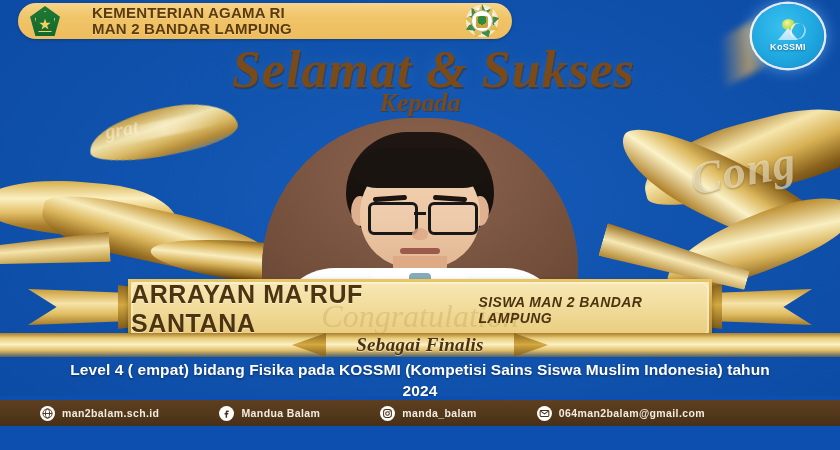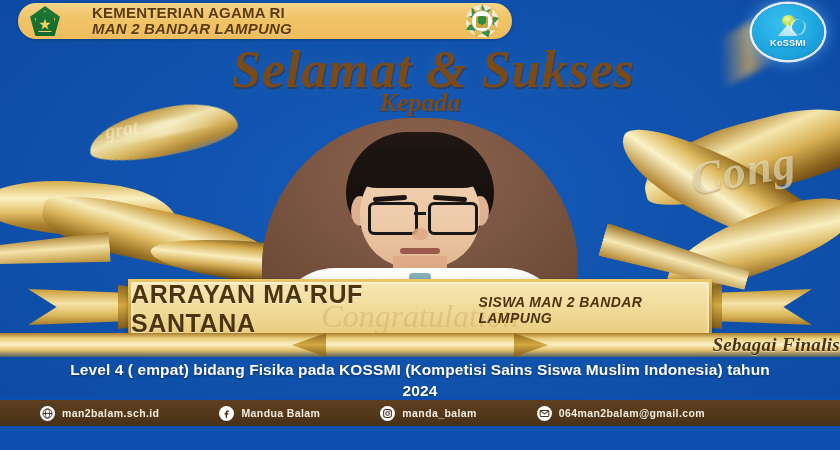--- a/index.html
+++ b/index.html
@@ -119,21 +119,21 @@
   .kemenag-logo .star{
     position:absolute;left:50%;top:42%;width:12px;height:12px;margin-left:-6px;
     background:#f3d35f;
     clip-path:polygon(50% 0,61% 35%,98% 35%,68% 57%,79% 91%,50% 70%,21% 91%,32% 57%,2% 35%,39% 35%);
   }
   .header-text{
     margin-left:32px;flex:1 1 auto;
     color:#5b3a0d;font-weight:700;font-size:15px;line-height:1.05;
     letter-spacing:.2px;text-shadow:0 1px 0 rgba(255,255,255,.25);
   }
-  .header-text .l2{display:block;font-style:italic;}
+  .header-text .l2{display:block;}
   .school-logo{
     width:32px;height:32px;margin-right:14px;flex:0 0 auto;position:relative;
     border-radius:50%;
     background:radial-gradient(circle,#ffffff 58%, #f3e6c4 60%, #ffffff 100%);
   }
   .school-logo .star10{
     position:absolute;inset:-1px;
     background:conic-gradient(#1c7a33 0 10%, #d9b33c 0 20%, #1c7a33 0 30%, #d9b33c 0 40%, #1c7a33 0 50%, #d9b33c 0 60%, #1c7a33 0 70%, #d9b33c 0 80%, #1c7a33 0 90%, #d9b33c 0 100%);
     clip-path:polygon(50% 0,60% 20%,81% 12%,80% 34%,100% 42%,85% 57%,97% 76%,75% 78%,69% 98%,50% 87%,31% 98%,25% 78%,3% 76%,15% 57%,0 42%,20% 34%,19% 12%,40% 20%);
     opacity:.85;
@@ -143,21 +143,21 @@
     background:#fff;border:1px solid #cdb577;
   }
   .school-logo .emblem{
     position:absolute;left:50%;top:52%;width:12px;height:12px;margin-left:-6px;margin-top:-6px;
     background:radial-gradient(circle at 50% 35%, #2e8b3e 0 45%, #caa33a 46% 100%);
     border-radius:2px;
   }
 
   
   .kossmi{
-    position:absolute;right:16px;top:4px;width:72px;height:56px;
+    position:absolute;right:16px;top:4px;width:72px;height:64px;
     border-radius:50%;
     background:radial-gradient(ellipse at 42% 35%, #39c0ef 0%, #1fa7e0 55%, #128dc8 100%);
     box-shadow:0 0 0 2.5px rgba(255,255,255,.85), 0 0 14px 4px rgba(120,200,255,.45);
     display:flex;flex-direction:column;align-items:center;justify-content:center;
   }
   .kossmi .fig{
     width:26px;height:22px;position:relative;margin-top:-1px;
   }
   .kossmi .fig .head{
     position:absolute;left:50%;top:0;width:13px;height:11px;margin-left:-6px;
@@ -316,21 +316,21 @@
     position:absolute;left:0;right:0;top:333px;height:24px;
     background:linear-gradient(180deg,#a97e2c 0%,#e8cc79 22%,#fbf0c5 48%,#e3c069 72%,#96702180 100%);
   }
   .fb-arrow-l,.fb-arrow-r{
     position:absolute;top:333px;width:34px;height:24px;
     background:linear-gradient(180deg,#8a6420,#d4a940 48%,#7d5a1b);
   }
   .fb-arrow-l{left:292px;clip-path:polygon(100% 0,100% 100%,0 50%);}
   .fb-arrow-r{right:292px;clip-path:polygon(0 0,0 100%,100% 50%);}
   .finalis-text{
-    position:absolute;left:0;right:0;top:334px;text-align:right;
+    position:absolute;left:0;right:0;top:334px;text-align:center;
     font-family:"Liberation Serif", serif;font-style:italic;font-weight:700;
     font-size:19px;color:#4a3210;letter-spacing:.3px;
     text-shadow:0 1px 0 rgba(255,255,255,.45);
   }
 
   
   .desc{
     position:absolute;left:60px;right:60px;top:360px;text-align:center;
     color:#ffffff;font-weight:700;font-size:15.5px;line-height:1.35;
     letter-spacing:.1px;

